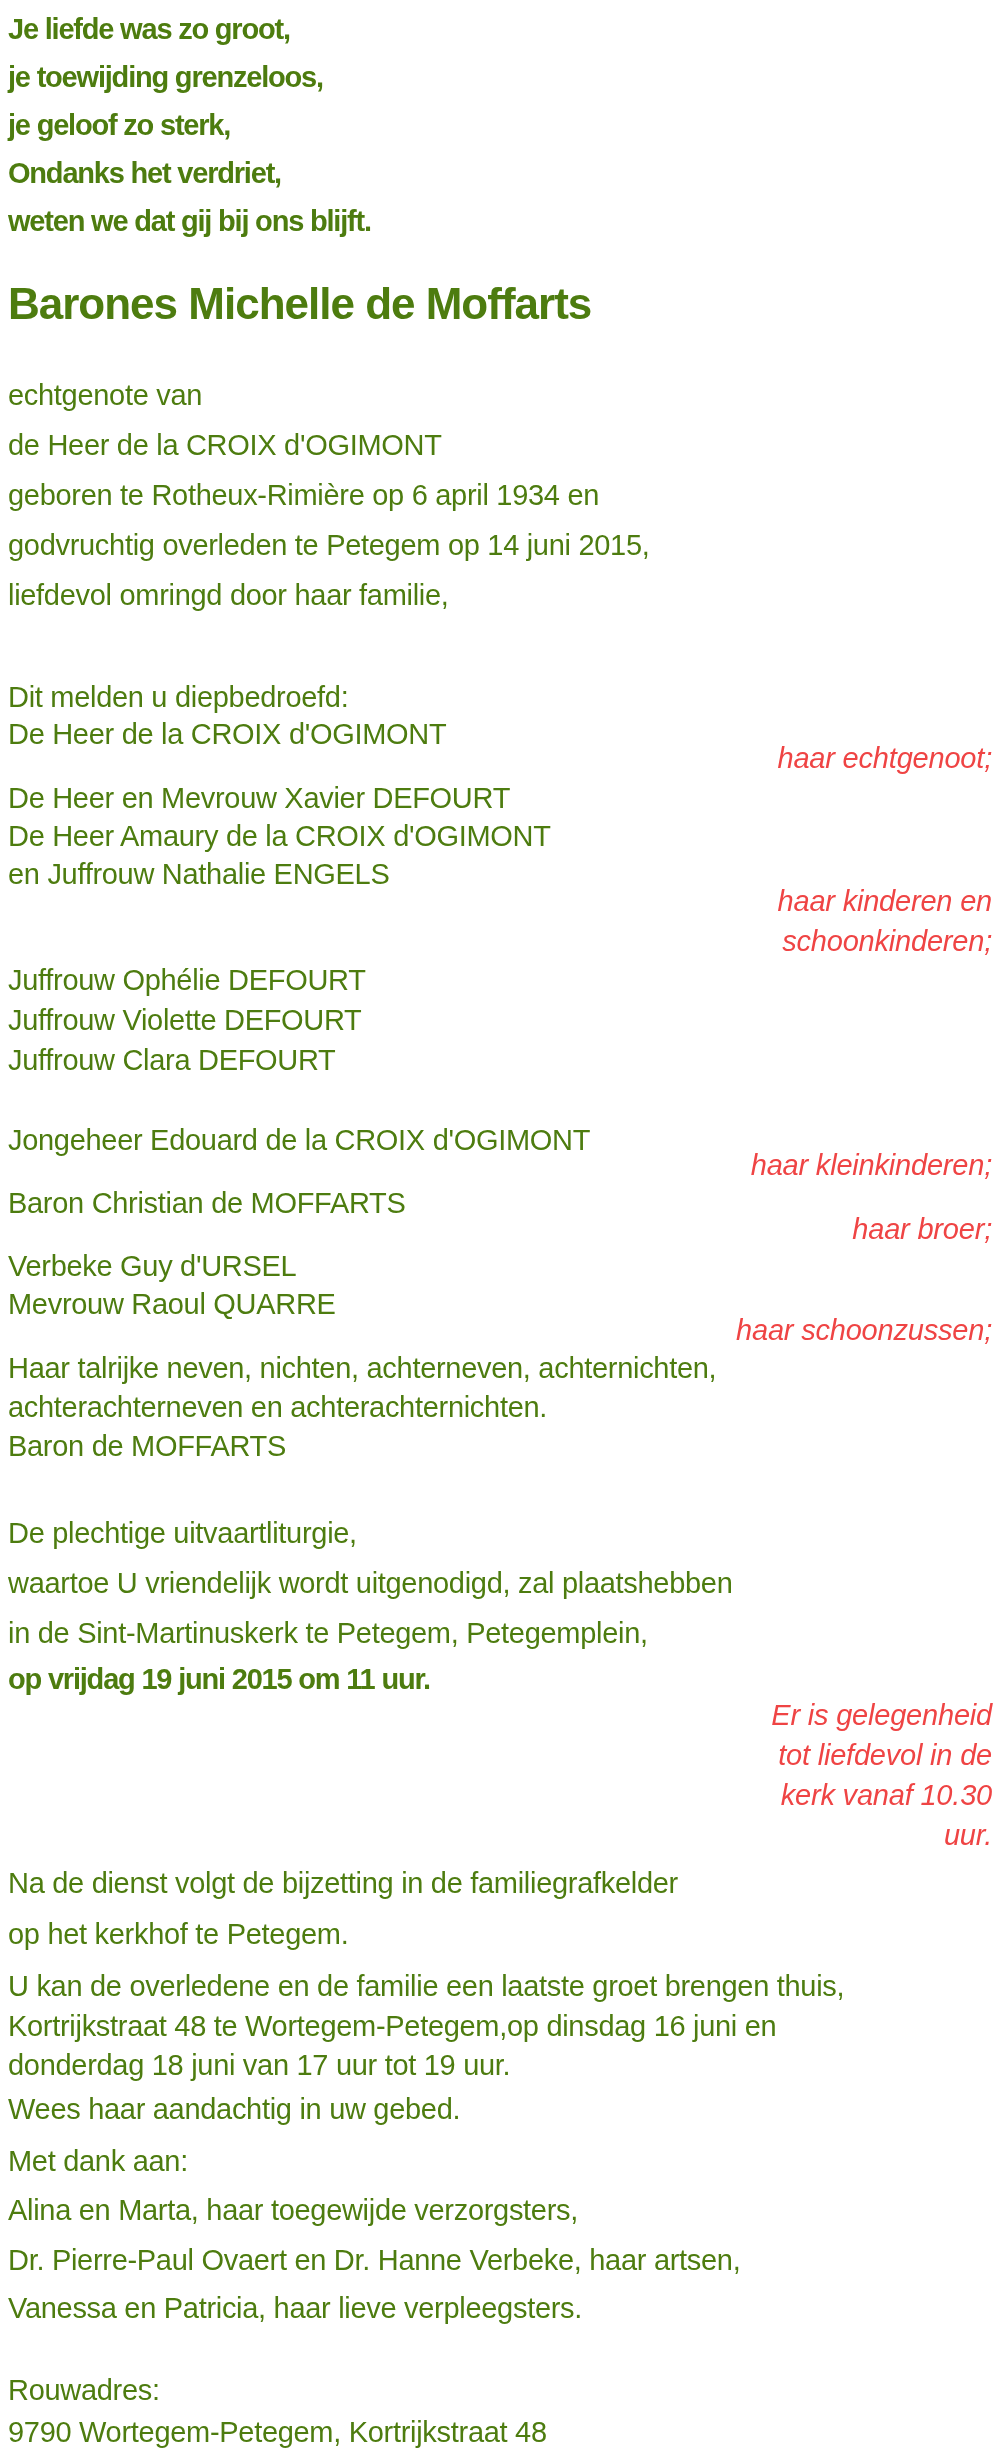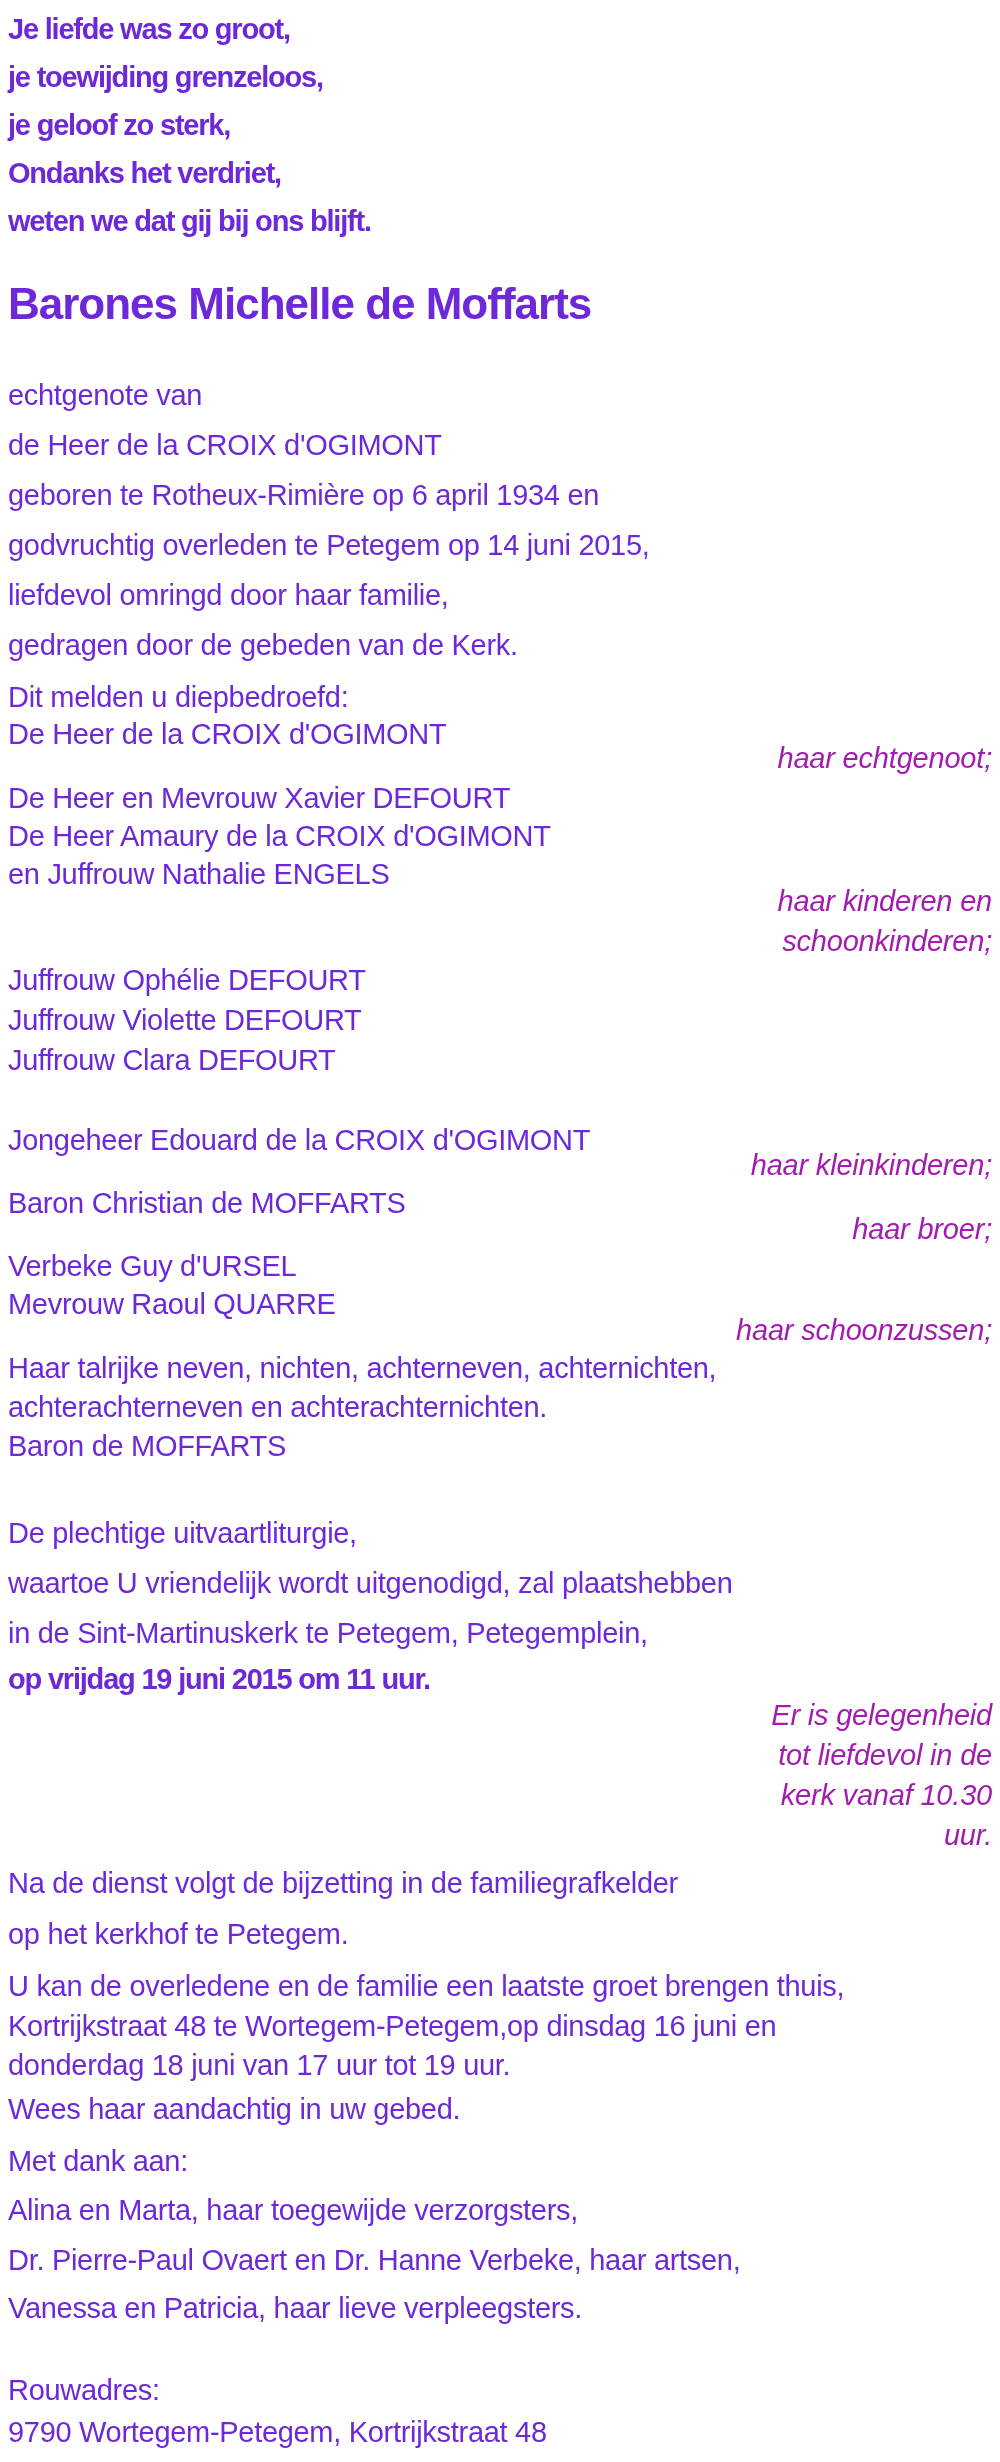--- a/index.html
+++ b/index.html
@@ -12,29 +12,29 @@
     color: #161616;
     overflow: hidden;
   }
   .ln {
     position: absolute;
     left: 8px;
     font-size: 29px;
     line-height: 1.05;
     letter-spacing: -0.3px;
     white-space: nowrap;
-    color: #6d28d9;
+    color: #4d7c0f;
   }
   .b  { font-weight: bold; letter-spacing: -1.2px; }
   .it {
     left: auto;
     right: 8px;
     font-style: italic;
     letter-spacing: -0.2px;
-    color: #a21caf;
+    color: #ef4444;
   }
   .title {
     font-size: 44px;
     font-weight: bold;
     letter-spacing: -1px;
   }
 </style>
 </head>
 <body>
 
@@ -46,21 +46,20 @@
   <div class="ln b" style="top:158px">Ondanks het verdriet,</div>
   <div class="ln b" style="top:206px">weten we dat gij bij ons blijft.</div>
 
   <div class="ln title" style="top:281px">Barones Michelle de Moffarts</div>
 
   <div class="ln" style="top:380px">echtgenote van</div>
   <div class="ln" style="top:430px">de Heer de la CROIX d'OGIMONT</div>
   <div class="ln" style="top:480px">geboren te Rotheux-Rimière op 6 april 1934 en</div>
   <div class="ln" style="top:530px">godvruchtig overleden te Petegem op 14 juni 2015,</div>
   <div class="ln" style="top:580px">liefdevol omringd door haar familie,</div>
-  <div class="ln" style="top:630px">gedragen door de gebeden van de Kerk.</div>
 
   <div class="ln" style="top:682px">Dit melden u diepbedroefd:</div>
   <div class="ln" style="top:719px">De Heer de la CROIX d'OGIMONT</div>
   <div class="ln it" style="top:743px">haar echtgenoot;</div>
 
   <div class="ln" style="top:783px">De Heer en Mevrouw Xavier DEFOURT</div>
   <div class="ln" style="top:821px">De Heer Amaury de la CROIX d'OGIMONT</div>
   <div class="ln" style="top:859px">en Juffrouw Nathalie ENGELS</div>
   <div class="ln it" style="top:886px">haar kinderen en</div>
   <div class="ln it" style="top:926px">schoonkinderen;</div>

